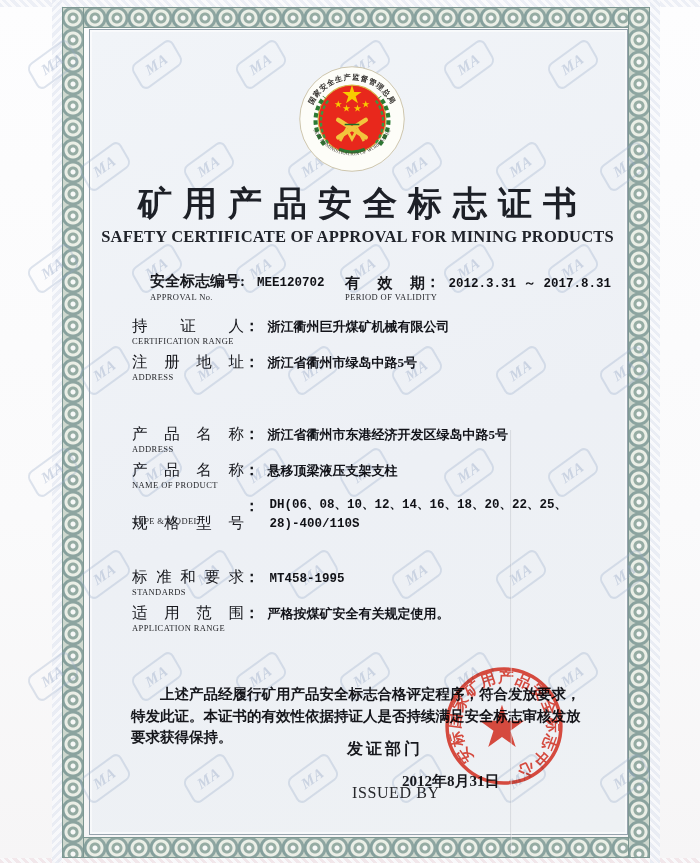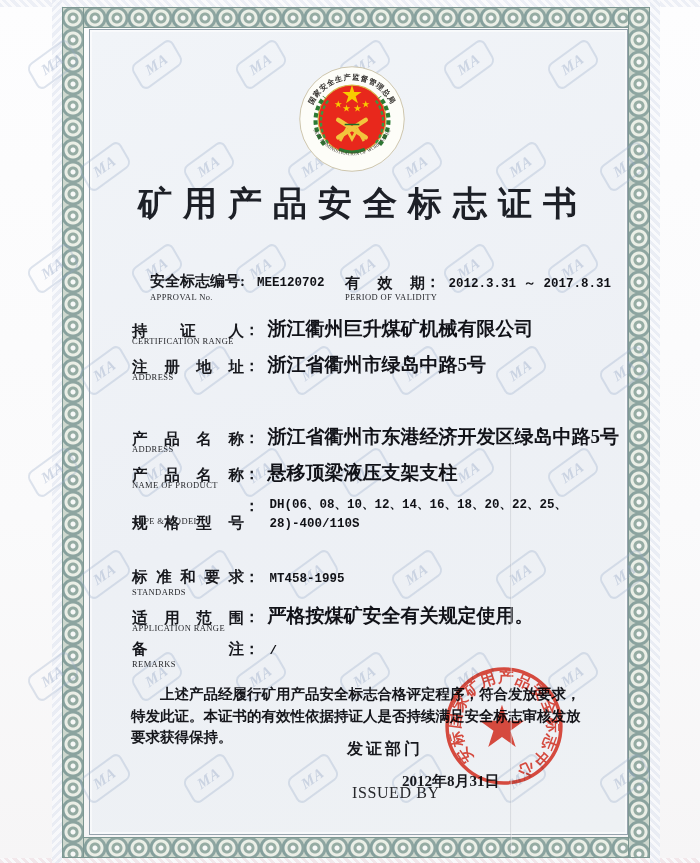--- a/index.html
+++ b/index.html
@@ -44,26 +44,26 @@
   .emblem{position:absolute;left:297px;top:64px;width:110px;height:110px;}
   .title-zh{position:absolute;left:89px;top:181px;width:537px;text-align:center;
             font-size:34px;font-weight:bold;letter-spacing:11px;text-indent:11px;color:#1d2027;}
   .title-en{position:absolute;left:89px;top:227px;width:537px;text-align:center;
             font-size:16.5px;font-weight:bold;letter-spacing:.2px;color:#20232a;}
   .row1{position:absolute;top:272px;left:0;width:700px;}
   .r1l{position:absolute;left:150px;white-space:nowrap;}
   .r1r{position:absolute;left:345px;white-space:nowrap;}
   .lbl{font-size:15px;font-weight:bold;}
   .lz{display:inline-block;width:112px;text-align:justify;text-align-last:justify;
-      font-size:15.5px;font-weight:bold;vertical-align:bottom;}
+      font-size:15.5px;font-weight:normal;vertical-align:bottom;}
   .lz3{display:inline-block;width:80px;text-align:justify;text-align-last:justify;
        font-size:15px;font-weight:bold;vertical-align:bottom;}
   .cl{font-size:15.5px;font-weight:bold;}
   .vm{font-family:"Liberation Mono","DejaVu Sans Mono",monospace;font-size:12.5px;font-weight:bold;color:#101116;}
-  .vz{font-size:19px;font-weight:bold;color:#111218;}
+  .vz{font-size:13px;font-weight:bold;color:#111218;}
   .len{position:absolute;left:0;top:20px;font-size:8.5px;letter-spacing:.4px;color:#26272b;white-space:nowrap;}
   .field{position:absolute;left:132px;white-space:nowrap;}
   .field .vz{margin-left:8px;}
   .field .vm{margin-left:10px;}
   .model-val{display:inline-block;white-space:normal;width:346px;line-height:19px;vertical-align:top;}
   .statement{position:absolute;left:131px;top:684px;width:458px;font-size:14.5px;line-height:21.5px;
              font-weight:bold;text-indent:29px;color:#15161b;}
   .issued-zh{position:absolute;left:347px;top:739px;font-size:16px;font-weight:bold;letter-spacing:3px;}
   .issued-en{position:absolute;left:352px;top:784px;font-size:16px;letter-spacing:.6px;color:#26272b;}
   .issue-date{position:absolute;left:402px;top:772px;font-size:15px;font-weight:bold;}
@@ -166,20 +166,21 @@
       <path d="M52,66 L68,66" stroke="#1e6b28" stroke-width="1.6"></path>
       <text font-size="8" font-weight="bold" fill="#2e2b28" letter-spacing="1" text-anchor="middle">
         <textPath href="#arcTop" startOffset="50%">国家安全生产监督管理总局</textPath>
       </text>
       <text font-size="5.6" fill="#44403a" text-anchor="middle">
         <textPath href="#arcBot" startOffset="50%">STATE ADMINISTRATION OF WORK SAFETY</textPath>
       </text>
     </svg>
 
     <div class="title-zh">矿用产品安全标志证书</div>
+    <div class="title-en">SAFETY CERTIFICATE OF APPROVAL FOR MINING PRODUCTS</div>
 
     <div class="row1">
       <div class="r1l">
         <span class="lbl">安全标志编号:</span>
         <span class="vm" style="margin-left:8px">MEE120702</span>
         <span class="len">APPROVAL No.</span>
       </div>
       <div class="r1r">
         <span class="lz3">有效期</span><span class="cl">：</span>
         <span class="vm" style="margin-left:4px">2012.3.31 ～ 2017.8.31</span>
@@ -207,24 +208,20 @@
       <span class="lz">规格型号</span><span class="cl">：</span><span class="vm model-val">DH(06、08、10、12、14、16、18、20、22、25、28)-400/110S</span>
       <span class="len">TYPE &amp; MODEL</span>
     </div>
     <div class="field" style="top:567px">
       <span class="lz">标准和要求</span><span class="cl">：</span><span class="vm">MT458-1995</span>
       <span class="len">STANDARDS</span>
     </div>
     <div class="field" style="top:603px">
       <span class="lz">适用范围</span><span class="cl">：</span><span class="vz">严格按煤矿安全有关规定使用。</span>
       <span class="len">APPLICATION RANGE</span>
-    </div>
-    <div class="field" style="top:639px">
-      <span class="lz">备注</span><span class="cl">：</span><span class="vm">/</span>
-      <span class="len">REMARKS</span>
     </div>
 
     <div class="statement">上述产品经履行矿用产品安全标志合格评定程序，符合发放要求，特发此证。本证书的有效性依据持证人是否持续满足安全标志审核发放要求获得保持。</div>
 
     <div class="issued-zh">发证部门</div>
     <div class="issued-en">ISSUED BY</div>
     <div class="issue-date">2012年8月31日</div>
   </div>
 
   <svg class="seal" viewBox="0 0 120 120">

